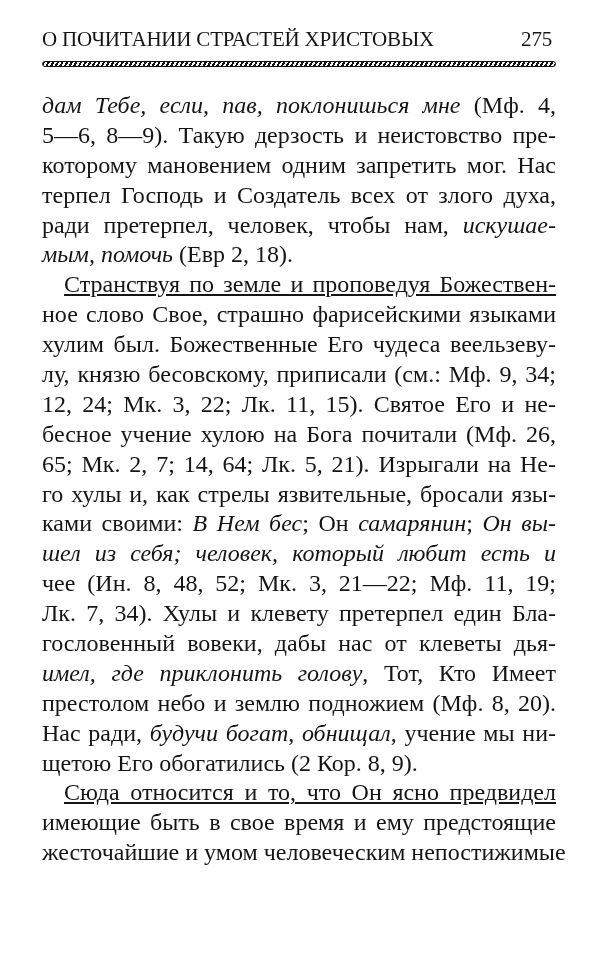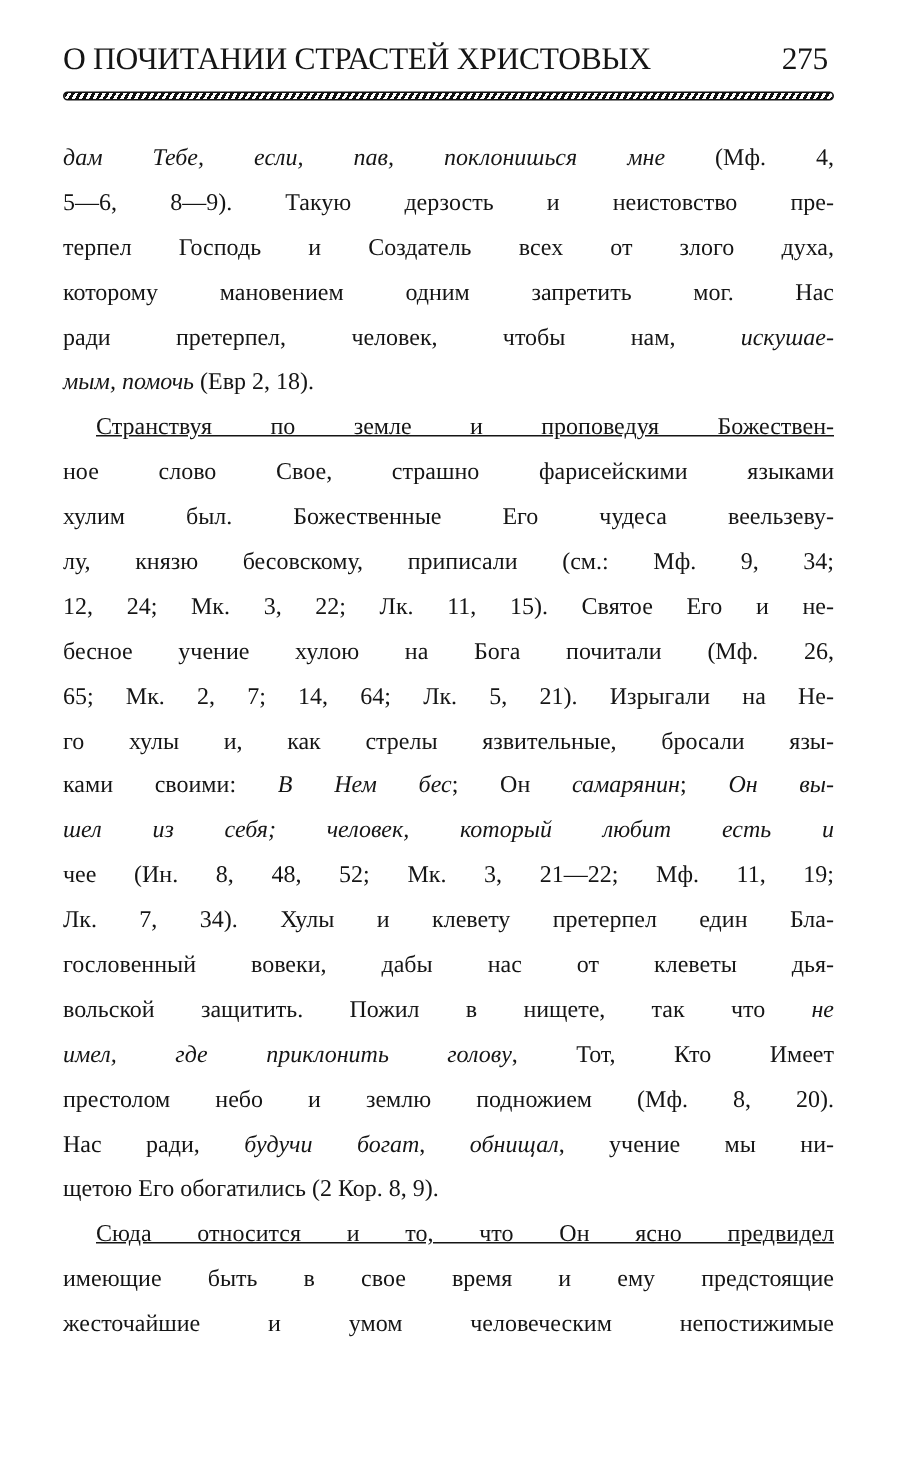--- a/index.html
+++ b/index.html
@@ -7,56 +7,55 @@
   .page { position: absolute; left: 42px; top: 0; width: 514px; }
   .header { position: absolute; top: 27px; left: 0; width: 514px; height: 26px;
     font-family: "Liberation Serif", serif; font-size: 21px; letter-spacing: -0.2px; color: #151515; }
   .header .title { position: absolute; left: 0; top: 0; white-space: nowrap; }
   .header .pno { position: absolute; right: 4px; top: 0; }
   .rule { position: absolute; top: 61px; left: 0; width: 514px; height: 6px;
     border-radius: 3px;
     background: repeating-linear-gradient(120deg, #111 0 2px, #fff 2px 4px);
     border: 1px solid #111; box-sizing: border-box; }
   .body { position: absolute; top: 91px; left: 0; width: 514px;
-    font-family: "Liberation Serif", serif; font-size: 16px; line-height: 29.9px; color: #151515; }
+    font-family: "Liberation Serif", serif; font-size: 24px; line-height: 29.9px; color: #151515; }
   .line { display: block; white-space: nowrap; text-align: justify; text-align-last: justify; height: 29.9px; }
   .line.last { text-align-last: left; }
   .line.indent { padding-left: 22px; text-decoration: underline; }
   i { font-style: italic; }
 </style>
 </head>
 <body>
 
 <div class="page">
   <div class="header">
     <span class="title">О ПОЧИТАНИИ СТРАСТЕЙ ХРИСТОВЫХ</span>
     <span class="pno">275</span>
   </div>
   <div class="rule"></div>
   <div class="body" id="body-text">
       <span class="line"><i>дам Тебе, если, пав, поклонишься мне</i><span> (Мф. 4,</span></span>
       <span class="line"><span>5—6, 8—9). Такую дерзость и неистовство пре-</span></span>
+      <span class="line"><span>которому мановением одним запретить мог. Нас</span></span>
       <span class="line"><span>терпел Господь и Создатель всех от злого духа,</span></span>
-      <span class="line"><span>которому мановением одним запретить мог. Нас</span></span>
       <span class="line"><span>ради претерпел, человек, чтобы нам, </span><i>искушае-</i></span>
       <span class="line last"><i>мым, помочь</i><span> (Евр 2, 18).</span></span>
       <span class="line indent"><span>Странствуя по земле и проповедуя Божествен-</span></span>
       <span class="line"><span>ное слово Свое, страшно фарисейскими языками</span></span>
       <span class="line"><span>хулим был. Божественные Его чудеса веельзеву-</span></span>
       <span class="line"><span>лу, князю бесовскому, приписали (см.: Мф. 9, 34;</span></span>
       <span class="line"><span>12, 24; Мк. 3, 22; Лк. 11, 15). Святое Его и не-</span></span>
       <span class="line"><span>бесное учение хулою на Бога почитали (Мф. 26,</span></span>
       <span class="line"><span>65; Мк. 2, 7; 14, 64; Лк. 5, 21). Изрыгали на Не-</span></span>
       <span class="line"><span>го хулы и, как стрелы язвительные, бросали язы-</span></span>
       <span class="line"><span>ками своими: </span><i>В Нем бес</i><span>; Он </span><i>самарянин</i><span>; </span><i>Он вы-</i></span>
       <span class="line"><i>шел из себя; человек, который любит есть и</i></span>
       <span class="line"><span>чее (Ин. 8, 48, 52; Мк. 3, 21—22; Мф. 11, 19;</span></span>
       <span class="line"><span>Лк. 7, 34). Хулы и клевету претерпел един Бла-</span></span>
       <span class="line"><span>гословенный вовеки, дабы нас от клеветы дья-</span></span>
-      <span class="line"><span>вольской защитить. Пожил в нищете, так что </span><i>не</i></span>
       <span class="line"><i>имел, где приклонить голову</i><span>, Тот, Кто Имеет</span></span>
       <span class="line"><span>престолом небо и землю подножием (Мф. 8, 20).</span></span>
       <span class="line"><span>Нас ради, </span><i>будучи богат</i><span>, </span><i>обнищал</i><span>, учение мы ни-</span></span>
       <span class="line last"><span>щетою Его обогатились (2 Кор. 8, 9).</span></span>
       <span class="line indent"><span>Сюда относится и то, что Он ясно предвидел</span></span>
       <span class="line"><span>имеющие быть в свое время и ему предстоящие</span></span>
       <span class="line"><span>жесточайшие и умом человеческим непостижимые</span></span>
     </div>
 </div>
 

